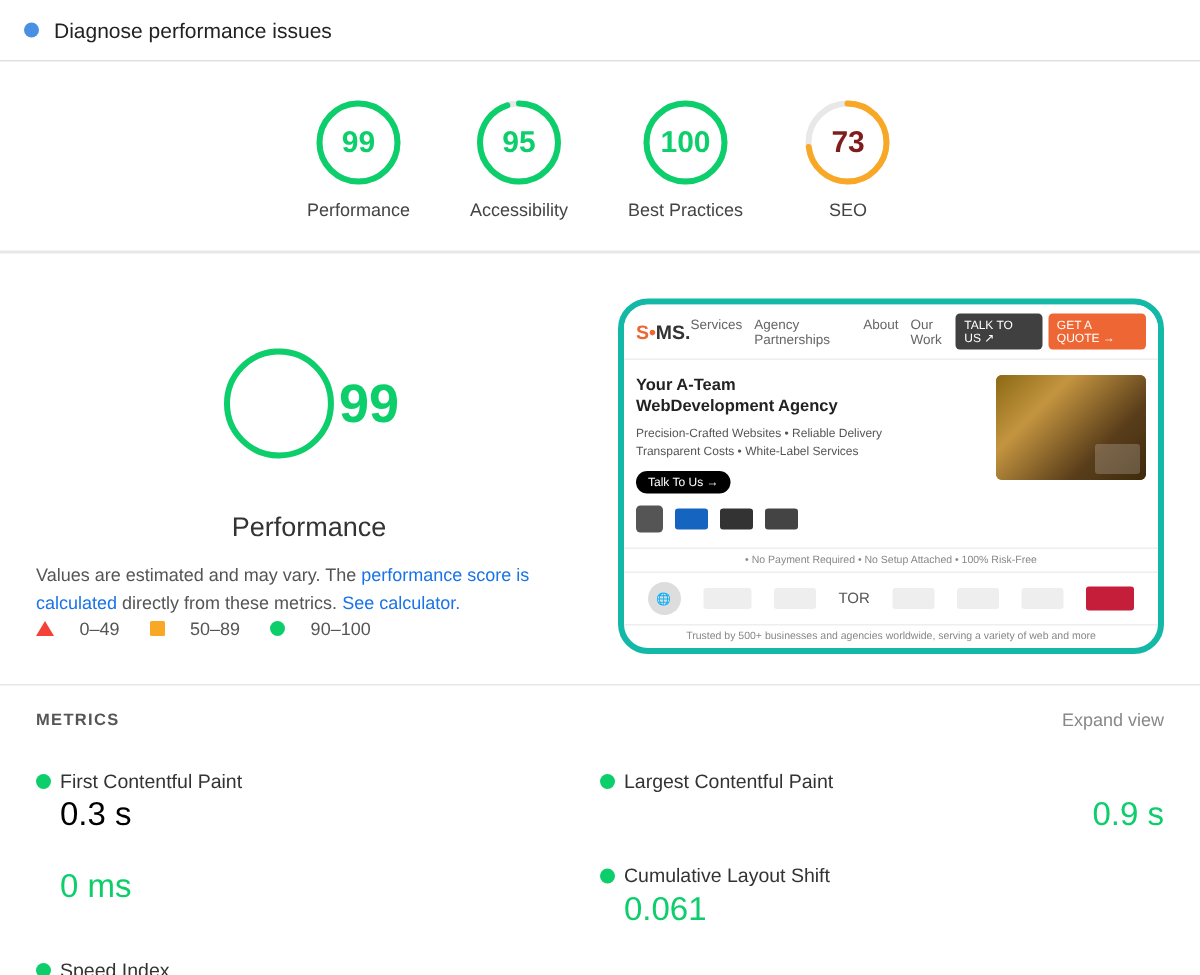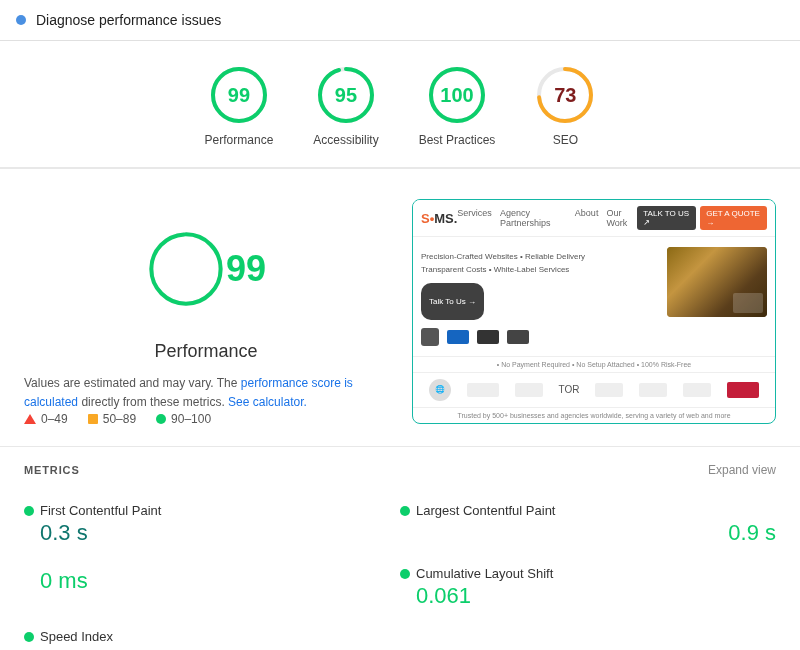--- a/index.html
+++ b/index.html
@@ -39,43 +39,43 @@
       width: 120px; height: 120px; border-radius: 50%;
       display: flex; align-items: center; justify-content: center;
       position: relative; margin: 20px auto 12px;
     }
     .big-score-value { font-size: 36px; font-weight: 600; z-index: 1; color: #0cce6b; }
     .big-score-label { text-align: center; font-size: 18px; font-weight: 500; color: #333; margin-bottom: 12px; }
     .score-description { font-size: 12px; color: #555; line-height: 1.6; }
     .score-description a { color: #1a73e8; text-decoration: none; }
 
     .legend { display: flex; gap: 20px; align-items: center; font-size: 12px; color: #555; }
-    .legend-item { display: flex; align-items: center; gap: 5px; text-align: right; }
+    .legend-item { display: flex; align-items: center; gap: 17px; text-align: right; }
     .legend-triangle { width: 0; height: 0; border-left: 6px solid transparent; border-right: 6px solid transparent; border-bottom: 10px solid #f44336; }
     .legend-square { width: 10px; height: 10px; background: #f9a825; border-radius: 1px; }
     .legend-circle { width: 10px; height: 10px; background: #0cce6b; border-radius: 50%; }
 
     .website-preview {
-      border: 1px solid #14b8a6; border-radius: 8px; overflow: hidden;
+      border: 4px solid #14b8a6; border-radius: 20px; overflow: hidden;
       margin-top: 10px;
     }
 
     .preview-header-row { display: flex; justify-content: space-between; align-items: center; padding: 6px 8px; background: #fff; border-bottom: 1px solid #eee; }
     .preview-logo { font-weight: 700; font-size: 13px; color: #e63; }
     .preview-logo span { color: #333; }
     .preview-nav { display: flex; gap: 8px; font-size: 9px; color: #666; }
     .preview-btns { display: flex; gap: 4px; }
     .preview-btn-talk { background: #404040; color: #fff; font-size: 8px; padding: 3px 6px; border-radius: 3px; }
     .preview-btn-quote { background: #e63; color: #fff; font-size: 8px; padding: 3px 6px; border-radius: 3px; }
 
     .preview-hero { display: flex; padding: 10px 8px; gap: 8px; }
     .preview-hero-text { flex: 1; }
     .preview-hero-title { font-size: 11px; font-weight: 700; color: #222; line-height: 1.3; }
     .preview-hero-bullets { font-size: 8px; color: #555; margin-top: 4px; line-height: 1.6; }
-    .preview-hero-cta { background: #404040; color: #fff; font-size: 8px; padding: 14px 8px; border-radius: 10px; display: inline-block; margin-top: 6px; }
+    .preview-hero-cta { background: #000000; color: #fff; font-size: 8px; padding: 3px 8px; border-radius: 10px; display: inline-block; margin-top: 6px; }
     .preview-hero-img { width: 100px; height: 70px; background: linear-gradient(135deg, #8B6914 0%, #c49540 40%, #5a3e1b 100%); border-radius: 4px; flex-shrink: 0; }
 
     .preview-logos-row { display: flex; justify-content: space-around; padding: 6px 8px; border-top: 1px solid #eee; align-items: center; }
 
     .preview-footer { font-size: 7px; color: #888; text-align: center; padding: 4px; border-top: 1px solid #eee; }
 
     .metrics-section { padding: 16px 24px; }
     .metrics-header { display: flex; justify-content: space-between; align-items: center; margin-bottom: 16px; }
     .metrics-title { font-size: 11px; font-weight: 600; color: #555; letter-spacing: 0.08em; text-transform: uppercase; }
     .expand-view { font-size: 12px; color: #888; cursor: pointer; }
@@ -188,20 +188,21 @@
           <span>Our Work</span>
         </div>
         <div class="preview-btns">
           <span class="preview-btn-talk">TALK TO US ↗</span>
           <span class="preview-btn-quote">GET A QUOTE →</span>
         </div>
       </div>
 
       <div class="preview-hero">
         <div class="preview-hero-text">
+          <div class="preview-hero-title">Your A-Team<br>WebDevelopment Agency</div>
           <div class="preview-hero-bullets">
             Precision-Crafted Websites  •  Reliable Delivery<br>
             Transparent Costs  •  White-Label Services
           </div>
           <div class="preview-hero-cta">Talk To Us →</div>
           <div style="display:flex;gap:8px;margin-top:8px;align-items:center;">
             <div style="width:18px;height:18px;background:#555;border-radius:3px;"></div>
             <div style="width:22px;height:14px;background:#1565c0;border-radius:2px;"></div>
             <div style="width:22px;height:14px;background:#333;border-radius:2px;"></div>
             <div style="width:22px;height:14px;background:#444;border-radius:2px;"></div>
@@ -241,21 +242,21 @@
   <div class="metrics-header">
     <span class="metrics-title">METRICS</span>
     <span class="expand-view">Expand view</span>
   </div>
   <div class="metrics-grid" id="metrics-grid">
       <div class="metric-item">
     <div class="metric-name-row">
       <div class="metric-dot" style="background:#0cce6b;"></div>
       <span>First Contentful Paint</span>
     </div>
-    <div class="metric-value" style="color:#0f766e;">0.3 s</div>
+    <div class="metric-value" style="color:#000000;">0.3 s</div>
   </div>
       <div class="metric-item">
     <div class="metric-name-row">
       <div class="metric-dot" style="background:#0cce6b;"></div>
       <span>Largest Contentful Paint</span>
     </div>
     <div class="metric-value" style="color:#0cce6b;text-align:right;">0.9 s</div>
   </div>
       <div class="metric-item">
     <div class="metric-value" style="color:#0cce6b;">0 ms</div>

